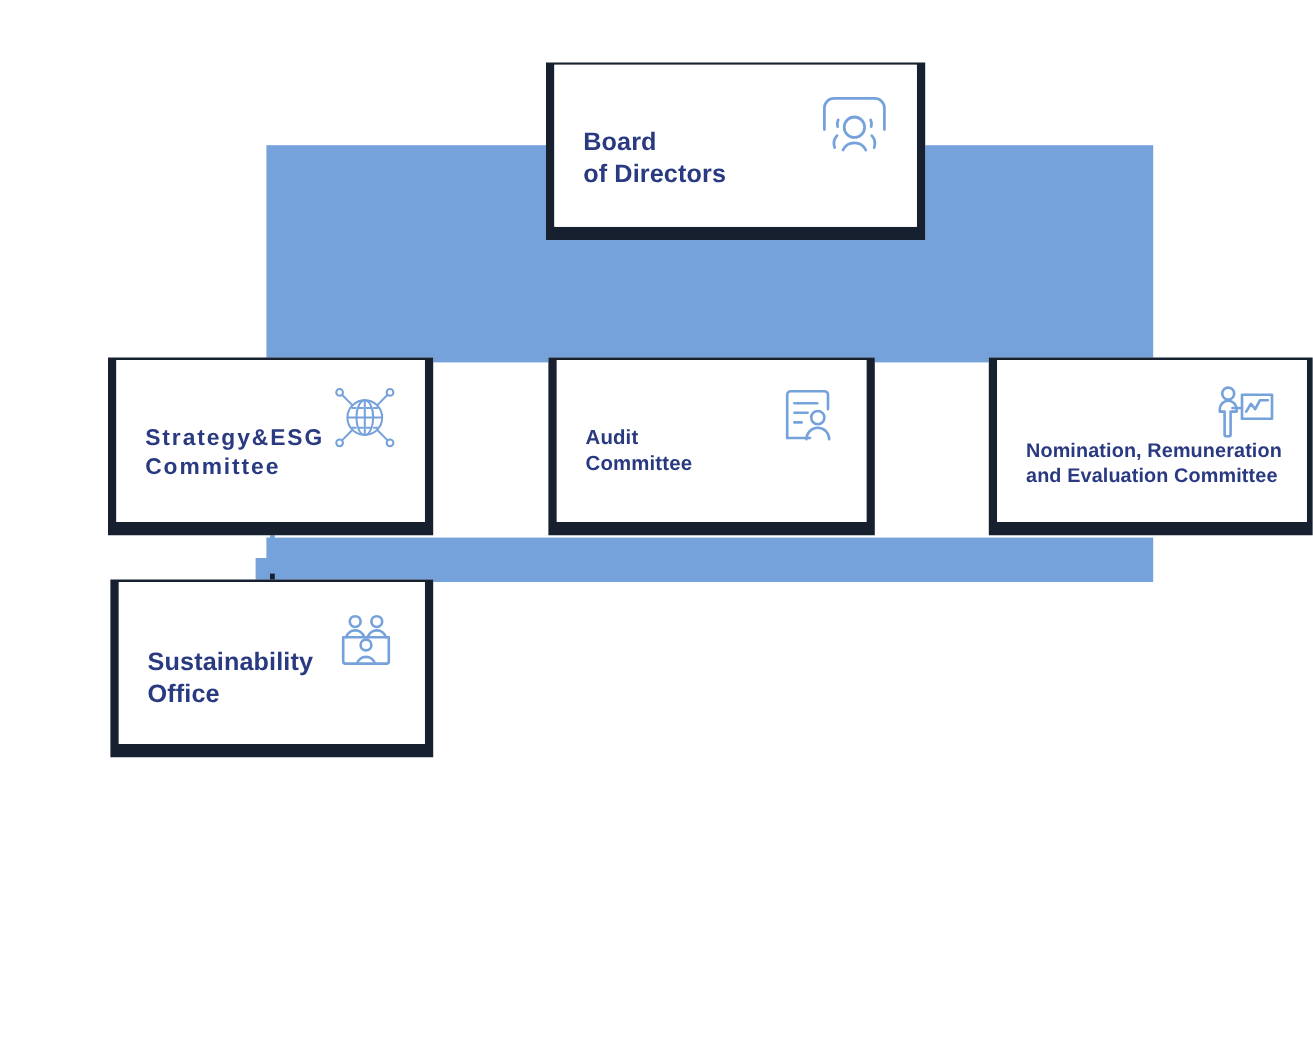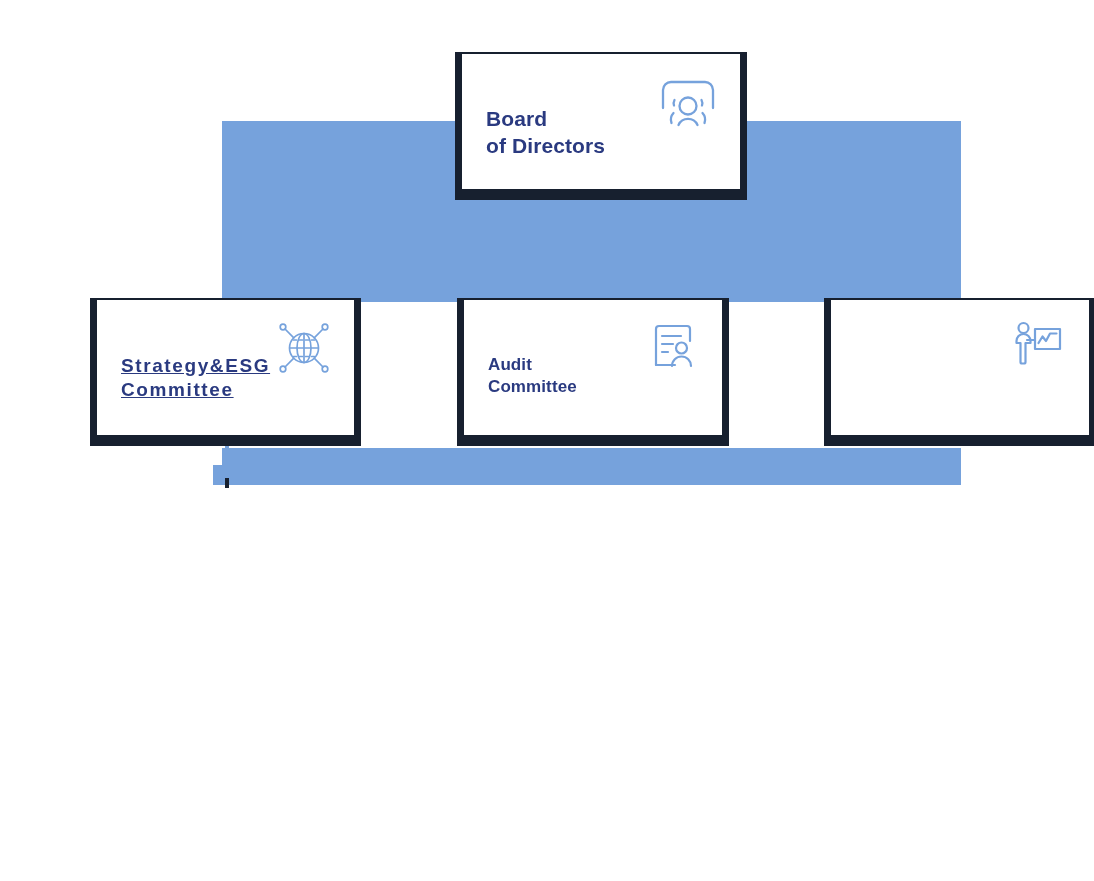--- a/index.html
+++ b/index.html
@@ -65,26 +65,26 @@
     white-space: pre-line;
     letter-spacing: 0.1px;
   }
   .card-icon {
     position: absolute;
     color: #76a2dc;
   }
   .card-icon svg { display: block; }
 
   
-  #card-board      { left: 455px; top: 52px;  width: 292px; height: 148px; }
+  #card-board      { left: 455px; top: 52px;  width: 316px; height: 148px; }
   #card-board .card-title { top: 52px; font-size: 21px; }
   #card-board .card-icon  { right: 23px; top: 24px; }
 
   #card-strategy   { left: 90px;  top: 298px; width: 271px; height: 148px; }
-  #card-strategy .card-title { top: 54px; font-size: 19px; letter-spacing: 1.6px; text-decoration: underline; }
+  #card-strategy .card-title { top: 54px; font-size: 19px; letter-spacing: 1.6px; }
   #card-strategy .card-icon  { right: 21px; top: 19px; }
 
   #card-audit      { left: 457px; top: 298px; width: 272px; height: 148px; }
   #card-audit .card-title { top: 54px; font-size: 17px; }
   #card-audit .card-icon  { right: 29px; top: 23px; }
 
   #card-nomination { left: 824px; top: 298px; width: 272px; height: 148px; }
   #card-nomination .card-title { top: 66px; left: 24px; font-size: 16.5px; }
   #card-nomination .card-icon  { right: 27px; top: 21px; }
 
@@ -171,17 +171,36 @@
     <div class="card-inner">
       <div class="card-icon">
         <svg width="48" height="44" viewBox="0 0 48 44" fill="none" stroke="#76a2dc" stroke-width="2.2" stroke-linecap="round" stroke-linejoin="round">
           <circle cx="9.5" cy="7" r="5"></circle>
           <path d="M2.5 20 A7 7 0 0 1 16.5 20 L16.5 22 L11.5 22 L11.5 41 A1.5 1.5 0 0 1 10 42.5 L8 42.5 A1.5 1.5 0 0 1 6.5 41 L6.5 22 L2.5 22 Z"></path>
           <line x1="13" y1="19" x2="21" y2="19"></line>
           <rect x="21" y="8" width="25" height="20"></rect>
           <polyline points="24.5,22 28.5,15.5 32,20 36,12.5 42.5,12.5"></polyline>
         </svg>
       </div>
-    </div>
-  </div>
-
+      <div class="card-title">Nomination, Remuneration
+and Evaluation Committee</div>
+    </div>
+  </div>
+
+  <div id="card-sustain" class="card">
+    <div class="card-inner">
+      <div class="card-icon">
+        <svg width="46" height="44" viewBox="0 0 46 44" fill="none" stroke="#76a2dc" stroke-width="2.2" stroke-linecap="round" stroke-linejoin="round">
+          <circle cx="14" cy="6" r="4.5"></circle>
+          <circle cx="32" cy="6" r="4.5"></circle>
+          <path d="M6.5 19 A7.8 7.8 0 0 1 21.5 19"></path>
+          <path d="M24.5 19 A7.8 7.8 0 0 1 39.5 19"></path>
+          <path d="M4 19 L42 19 L42 39 A2 2 0 0 1 40 41 L6 41 A2 2 0 0 1 4 39 Z"></path>
+          <circle cx="23" cy="25.5" r="4.5"></circle>
+          <path d="M15.5 41 A7.8 7.8 0 0 1 30.5 41"></path>
+        </svg>
+      </div>
+      <div class="card-title">Sustainability
+Office</div>
+    </div>
+  </div>
 
 </div>
 
 </body></html>

